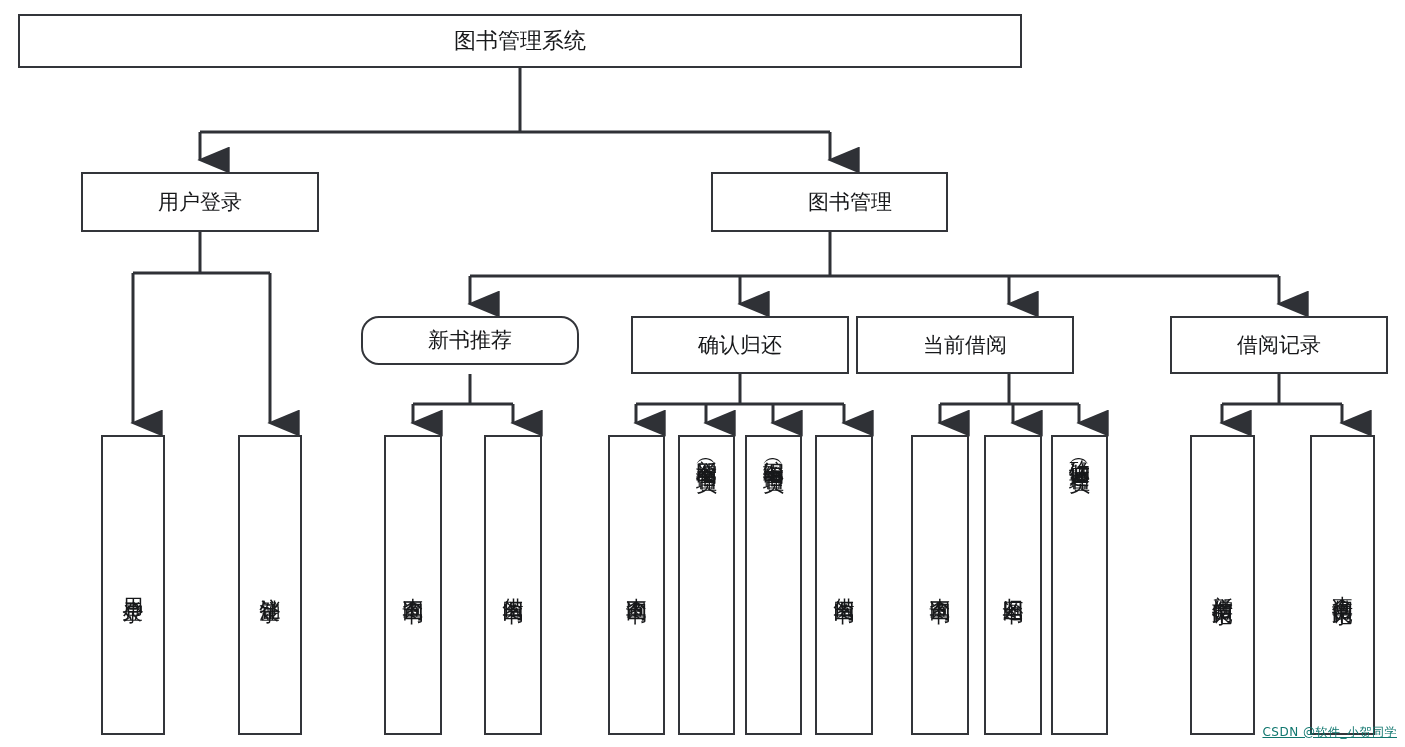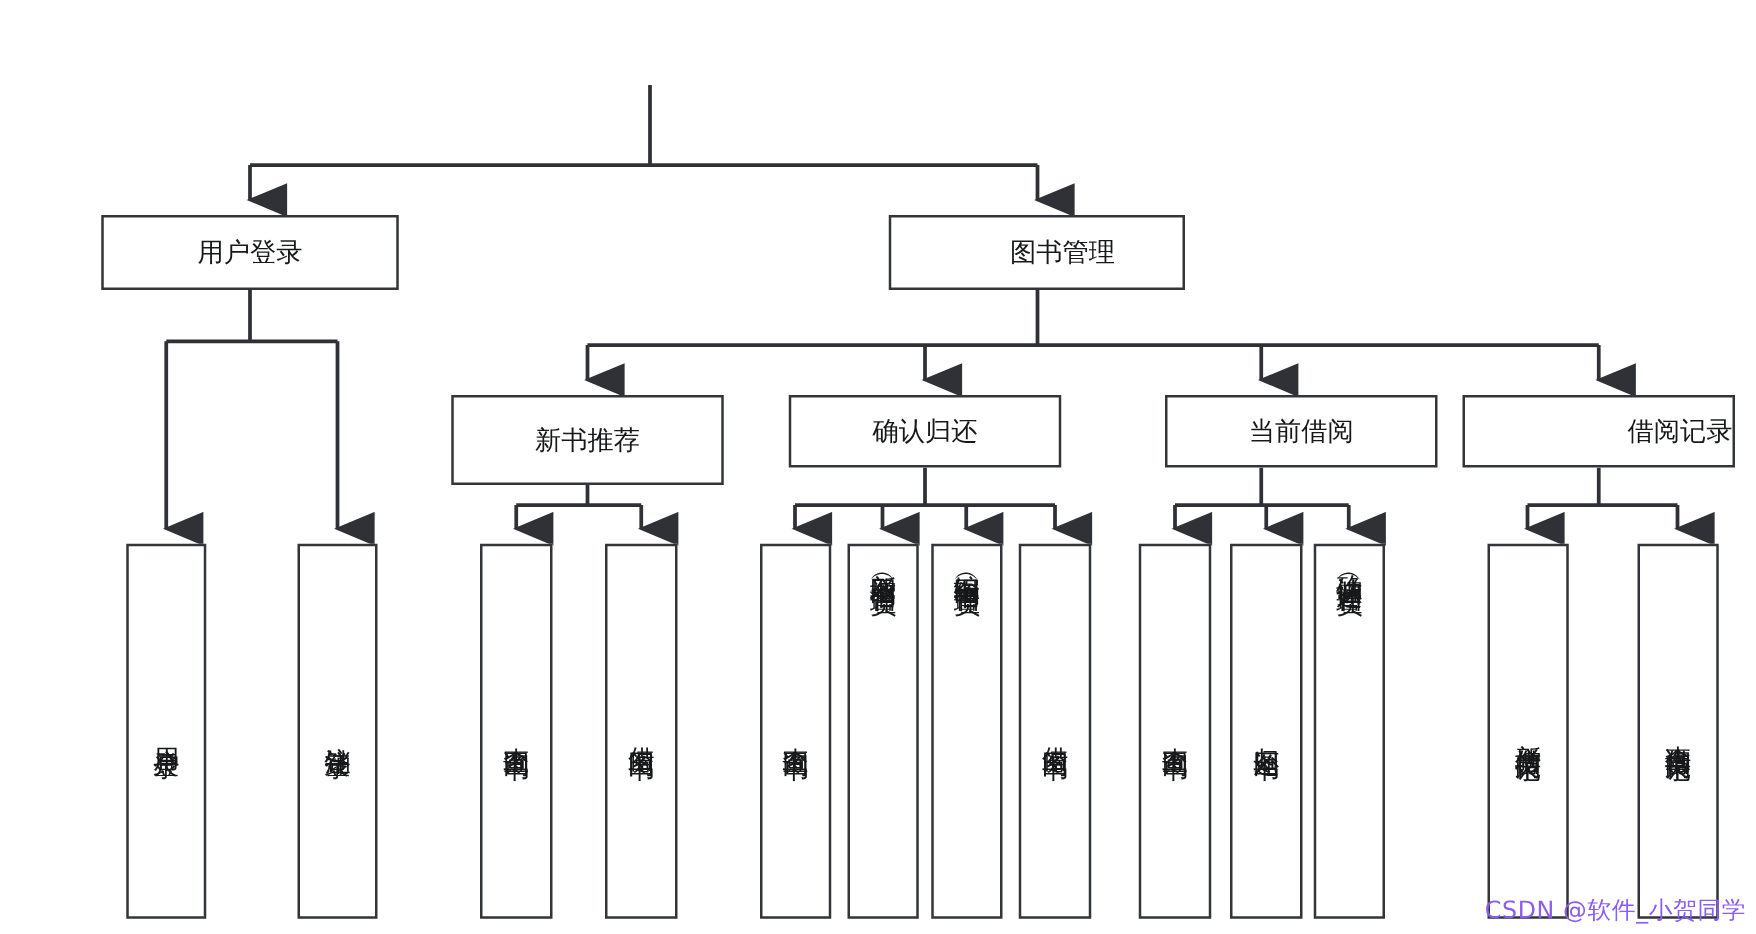--- a/index.html
+++ b/index.html
@@ -57,24 +57,25 @@
     white-space: nowrap;
   }
   .node.leaf.center-v {
     align-items: center;
     padding-top: 0;
   }
   .watermark {
     position: absolute;
     right: 8px;
     bottom: 6px;
-    font-size: 19px;
-    color: #8b5cf6;
+    font-size: 12px;
+    color: #0f766e;
     letter-spacing: 0.5px;
     white-space: nowrap;
+    text-decoration: underline;
   }
 </style>
 </head>
 <body>
 
 <div id="canvas">
 
   <svg class="wires" viewBox="0 0 1405 747" xmlns="http://www.w3.org/2000/svg">
     <defs>
       <marker id="arrow" viewBox="0 0 10 12" refX="5" refY="11" markerWidth="9" markerHeight="11" orient="auto-start-reverse">
@@ -118,40 +119,43 @@
       <path d="M1013,404 L1013,423" marker-end="url(#arrow)"></path>
       <path d="M1079,404 L1079,423" marker-end="url(#arrow)"></path>
 
       <path d="M1279,374 L1279,404"></path>
       <path d="M1222,404 L1342,404"></path>
       <path d="M1222,404 L1222,423" marker-end="url(#arrow)"></path>
       <path d="M1342,404 L1342,423" marker-end="url(#arrow)"></path>
     </g>
   </svg>
 
+  <div class="node root" id="root-node" style="left: 18px; top: 14px; width: 1004px; height: 54px;">
+    <span class="node-label">图书管理系统</span>
+  </div>
 
   <div id="lvl2-host">
       <div class="node lvl2" style="left: 81px; top: 172px; width: 238px; height: 60px;">
         <span class="node-label">用户登录</span>
       </div>
       <div class="node lvl2" style="left: 711px; top: 172px; width: 237px; height: 60px; padding-left: 41px;">
         <span class="node-label">图书管理</span>
       </div>
     </div>
   <div id="lvl3-host">
-      <div class="node lvl3" style="left: 361px; top: 316px; width: 218px; height: 72px;">
+      <div class="node lvl3" style="left: 361px; top: 316px; width: 218px; height: 49px; border-radius: 18px;">
         <span class="node-label">新书推荐</span>
       </div>
       <div class="node lvl3" style="left: 631px; top: 316px; width: 218px; height: 58px;">
         <span class="node-label">确认归还</span>
       </div>
-      <div class="node lvl3" style="left: 932px; top: 316px; width: 218px; height: 58px;">
+      <div class="node lvl3" style="left: 856px; top: 316px; width: 218px; height: 58px;">
         <span class="node-label">当前借阅</span>
       </div>
-      <div class="node lvl3" style="left: 1170px; top: 316px; width: 218px; height: 58px; justify-content: flex-end;">
+      <div class="node lvl3" style="left: 1170px; top: 316px; width: 218px; height: 58px;">
         <span class="node-label">借阅记录</span>
       </div>
     </div>
   <div id="leaf-host">
       <div class="node leaf center-v" style="left: 101px; top: 435px; width: 64px; height: 300px;">
         <span class="node-label">用户登录</span>
       </div>
       <div class="node leaf center-v" style="left: 238px; top: 435px; width: 64px; height: 300px;">
         <span class="node-label">注销登录</span>
       </div>

